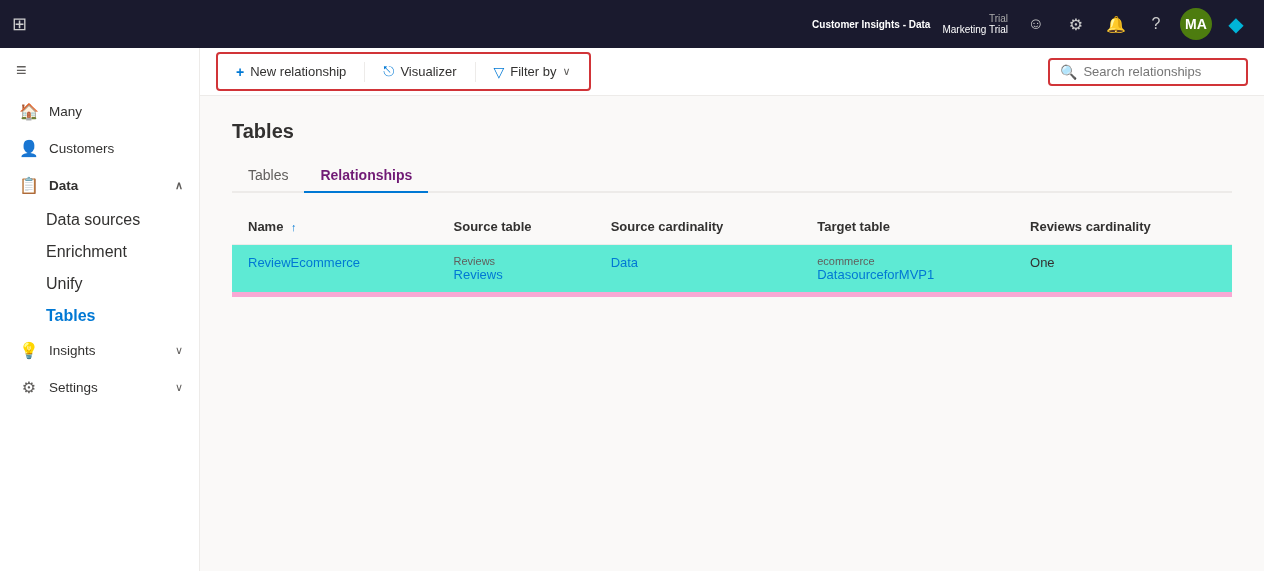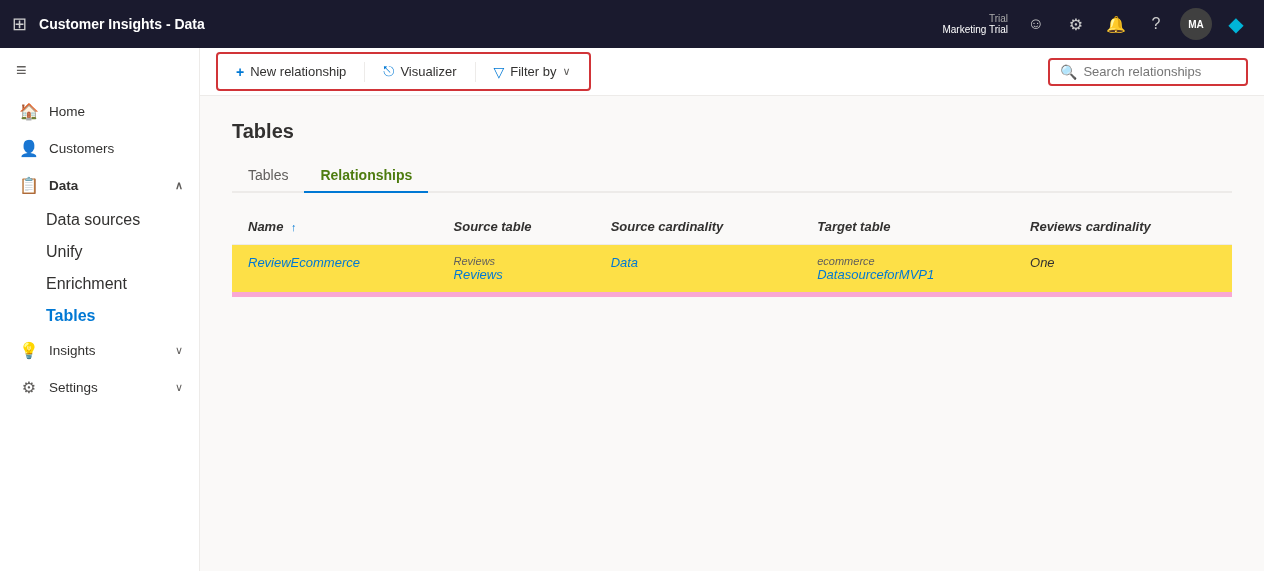--- a/index.html
+++ b/index.html
@@ -10,27 +10,27 @@
       background: #1a1a2e;
       color: #fff;
       height: 48px;
       display: flex;
       align-items: center;
       padding: 0 12px;
       gap: 12px;
       flex-shrink: 0;
     }
     .topbar-apps-icon { font-size: 18px; cursor: pointer; color: #ccc; }
-    .topbar-title { font-size: 14px; font-weight: 600; color: #fff; flex: 1; }
+    .topbar-title { font-size: 10px; font-weight: 600; color: #fff; flex: 1; text-align: right; }
     .topbar-right { display: flex; align-items: center; gap: 8px; }
     .topbar-trial { display: flex; flex-direction: column; align-items: flex-end; margin-right: 4px; }
     .topbar-trial-label { font-size: 10px; color: #aaa; }
     .topbar-trial-name { font-size: 10px; color: #fff; font-weight: 500; }
     .topbar-icon-btn { width: 32px; height: 32px; display: flex; align-items: center; justify-content: center; color: #ccc; cursor: pointer; font-size: 16px; border-radius: 4px; }
-    .topbar-avatar { width: 32px; height: 32px; border-radius: 50%; background: #404040; display: flex; align-items: center; justify-content: center; color: #fff; font-size: 10px; font-weight: 600; cursor: pointer; }
+    .topbar-avatar { width: 32px; height: 32px; border-radius: 50%; background: #4d7c0f; display: flex; align-items: center; justify-content: center; color: #fff; font-size: 14px; font-weight: 600; cursor: pointer; }
 
     
     .layout { display: flex; flex: 1; overflow: hidden; }
 
     
     .sidebar {
       width: 200px;
       background: #fff;
       border-right: 1px solid #edebe9;
       display: flex;
@@ -128,24 +128,24 @@
     
     .tabs { display: flex; gap: 0; border-bottom: 2px solid #edebe9; margin-bottom: 16px; }
     .tab {
       padding: 8px 16px;
       font-size: 14px;
       color: #605e5c;
       cursor: pointer;
       border-bottom: 2px solid transparent;
       margin-bottom: -2px;
     }
-    .tab.active { color: #4d7c0f; border-bottom: 2px solid #0078d4; font-weight: 600; }
-
-    
-    .data-table { width: 100%; border-collapse: collapse; background: #fde047; font-style: italic; }
+    .tab.active { color: #701a75; border-bottom: 2px solid #0078d4; font-weight: 600; }
+
+    
+    .data-table { width: 100%; border-collapse: collapse; background: #5eead4; }
     .data-table th {
       text-align: left;
       padding: 10px 16px;
       font-size: 13px;
       font-weight: 600;
       color: #323130;
       border-bottom: 1px solid #edebe9;
       background: #faf9f8;
     }
     .data-table td {
@@ -181,43 +181,43 @@
   </div>
 </div>
 
 <div class="layout">
 
   <div class="sidebar">
     <div class="sidebar-menu-icon">≡</div>
 
     <div class="sidebar-item">
       <span class="icon">🏠</span>
-      <span>Home</span>
+      <span>Many</span>
     </div>
 
     <div class="sidebar-item">
       <span class="icon">👤</span>
       <span>Customers</span>
     </div>
 
     <div class="sidebar-item" style="font-weight:600;">
       <span class="icon">📋</span>
       <span>Data</span>
       <span class="chevron">∧</span>
     </div>
 
     <div class="sidebar-sub">
       <div class="sidebar-sub-item">
         <span>Data sources</span>
       </div>
       <div class="sidebar-sub-item">
+        <span>Enrichment</span>
+      </div>
+      <div class="sidebar-sub-item">
         <span>Unify</span>
-      </div>
-      <div class="sidebar-sub-item">
-        <span>Enrichment</span>
       </div>
       <div class="sidebar-sub-item active">
         <span>Tables</span>
       </div>
     </div>
 
     <div class="sidebar-item">
       <span class="icon">💡</span>
       <span>Insights</span>
       <span class="chevron">∨</span>

